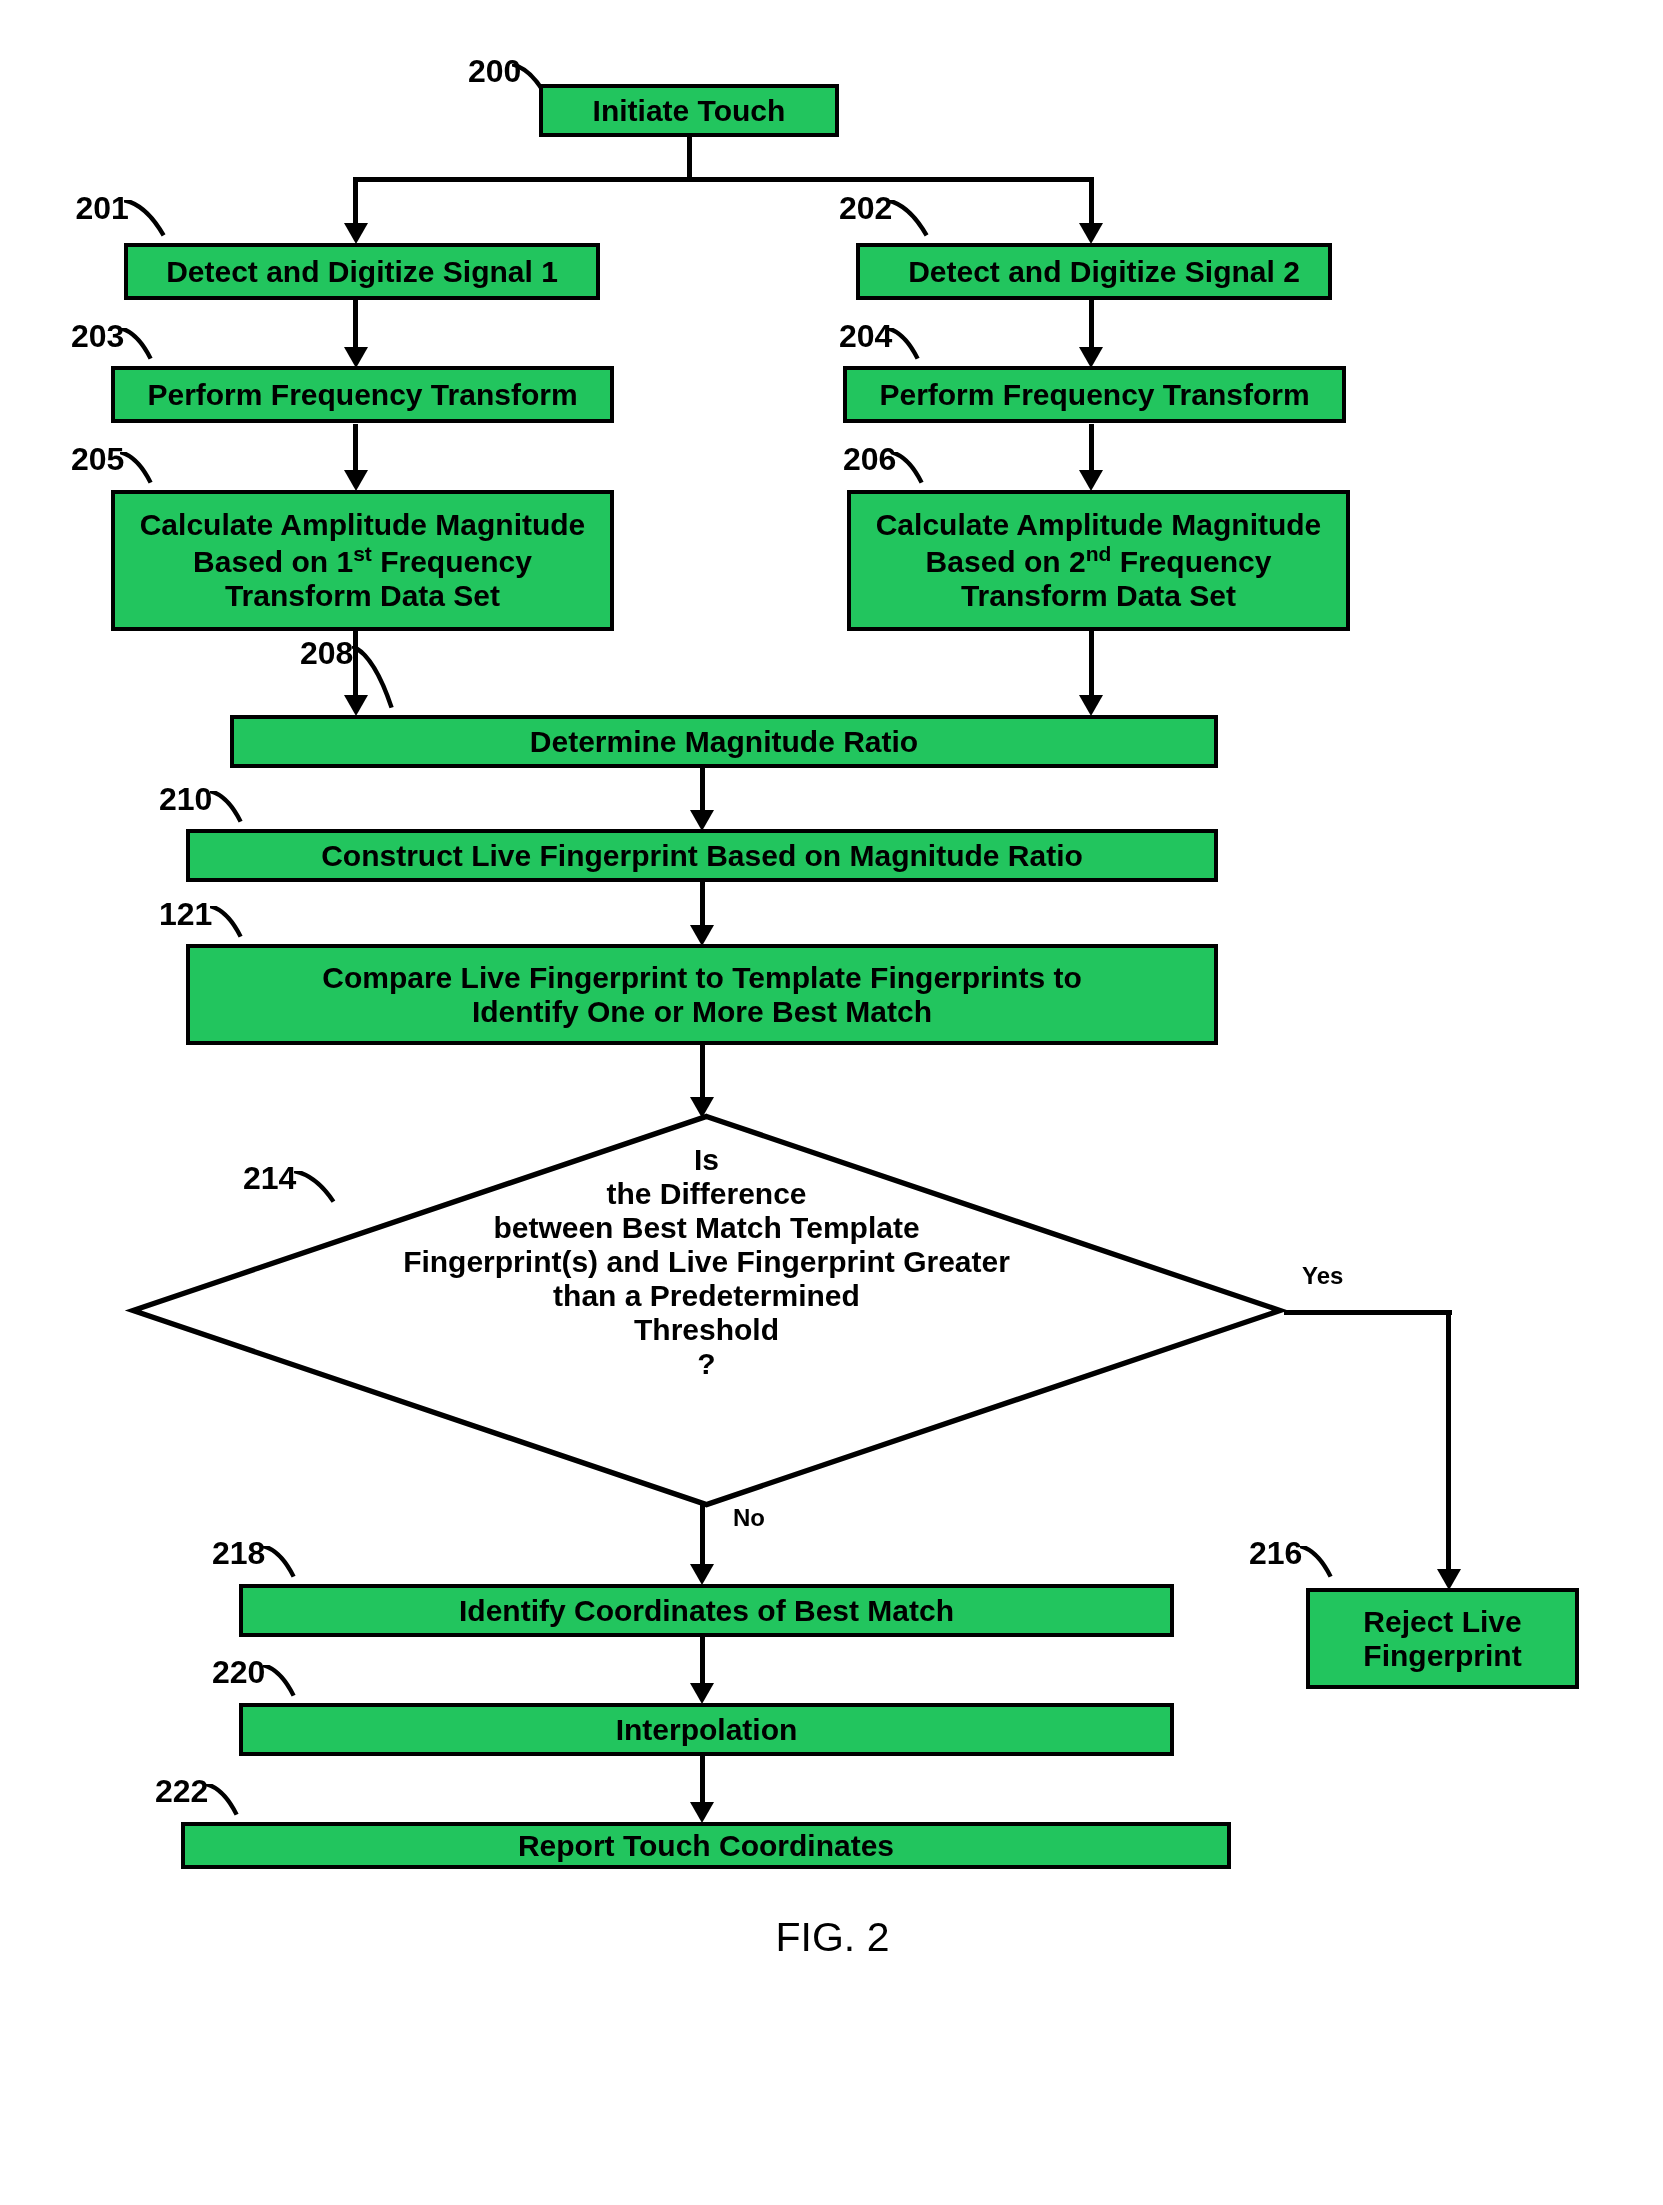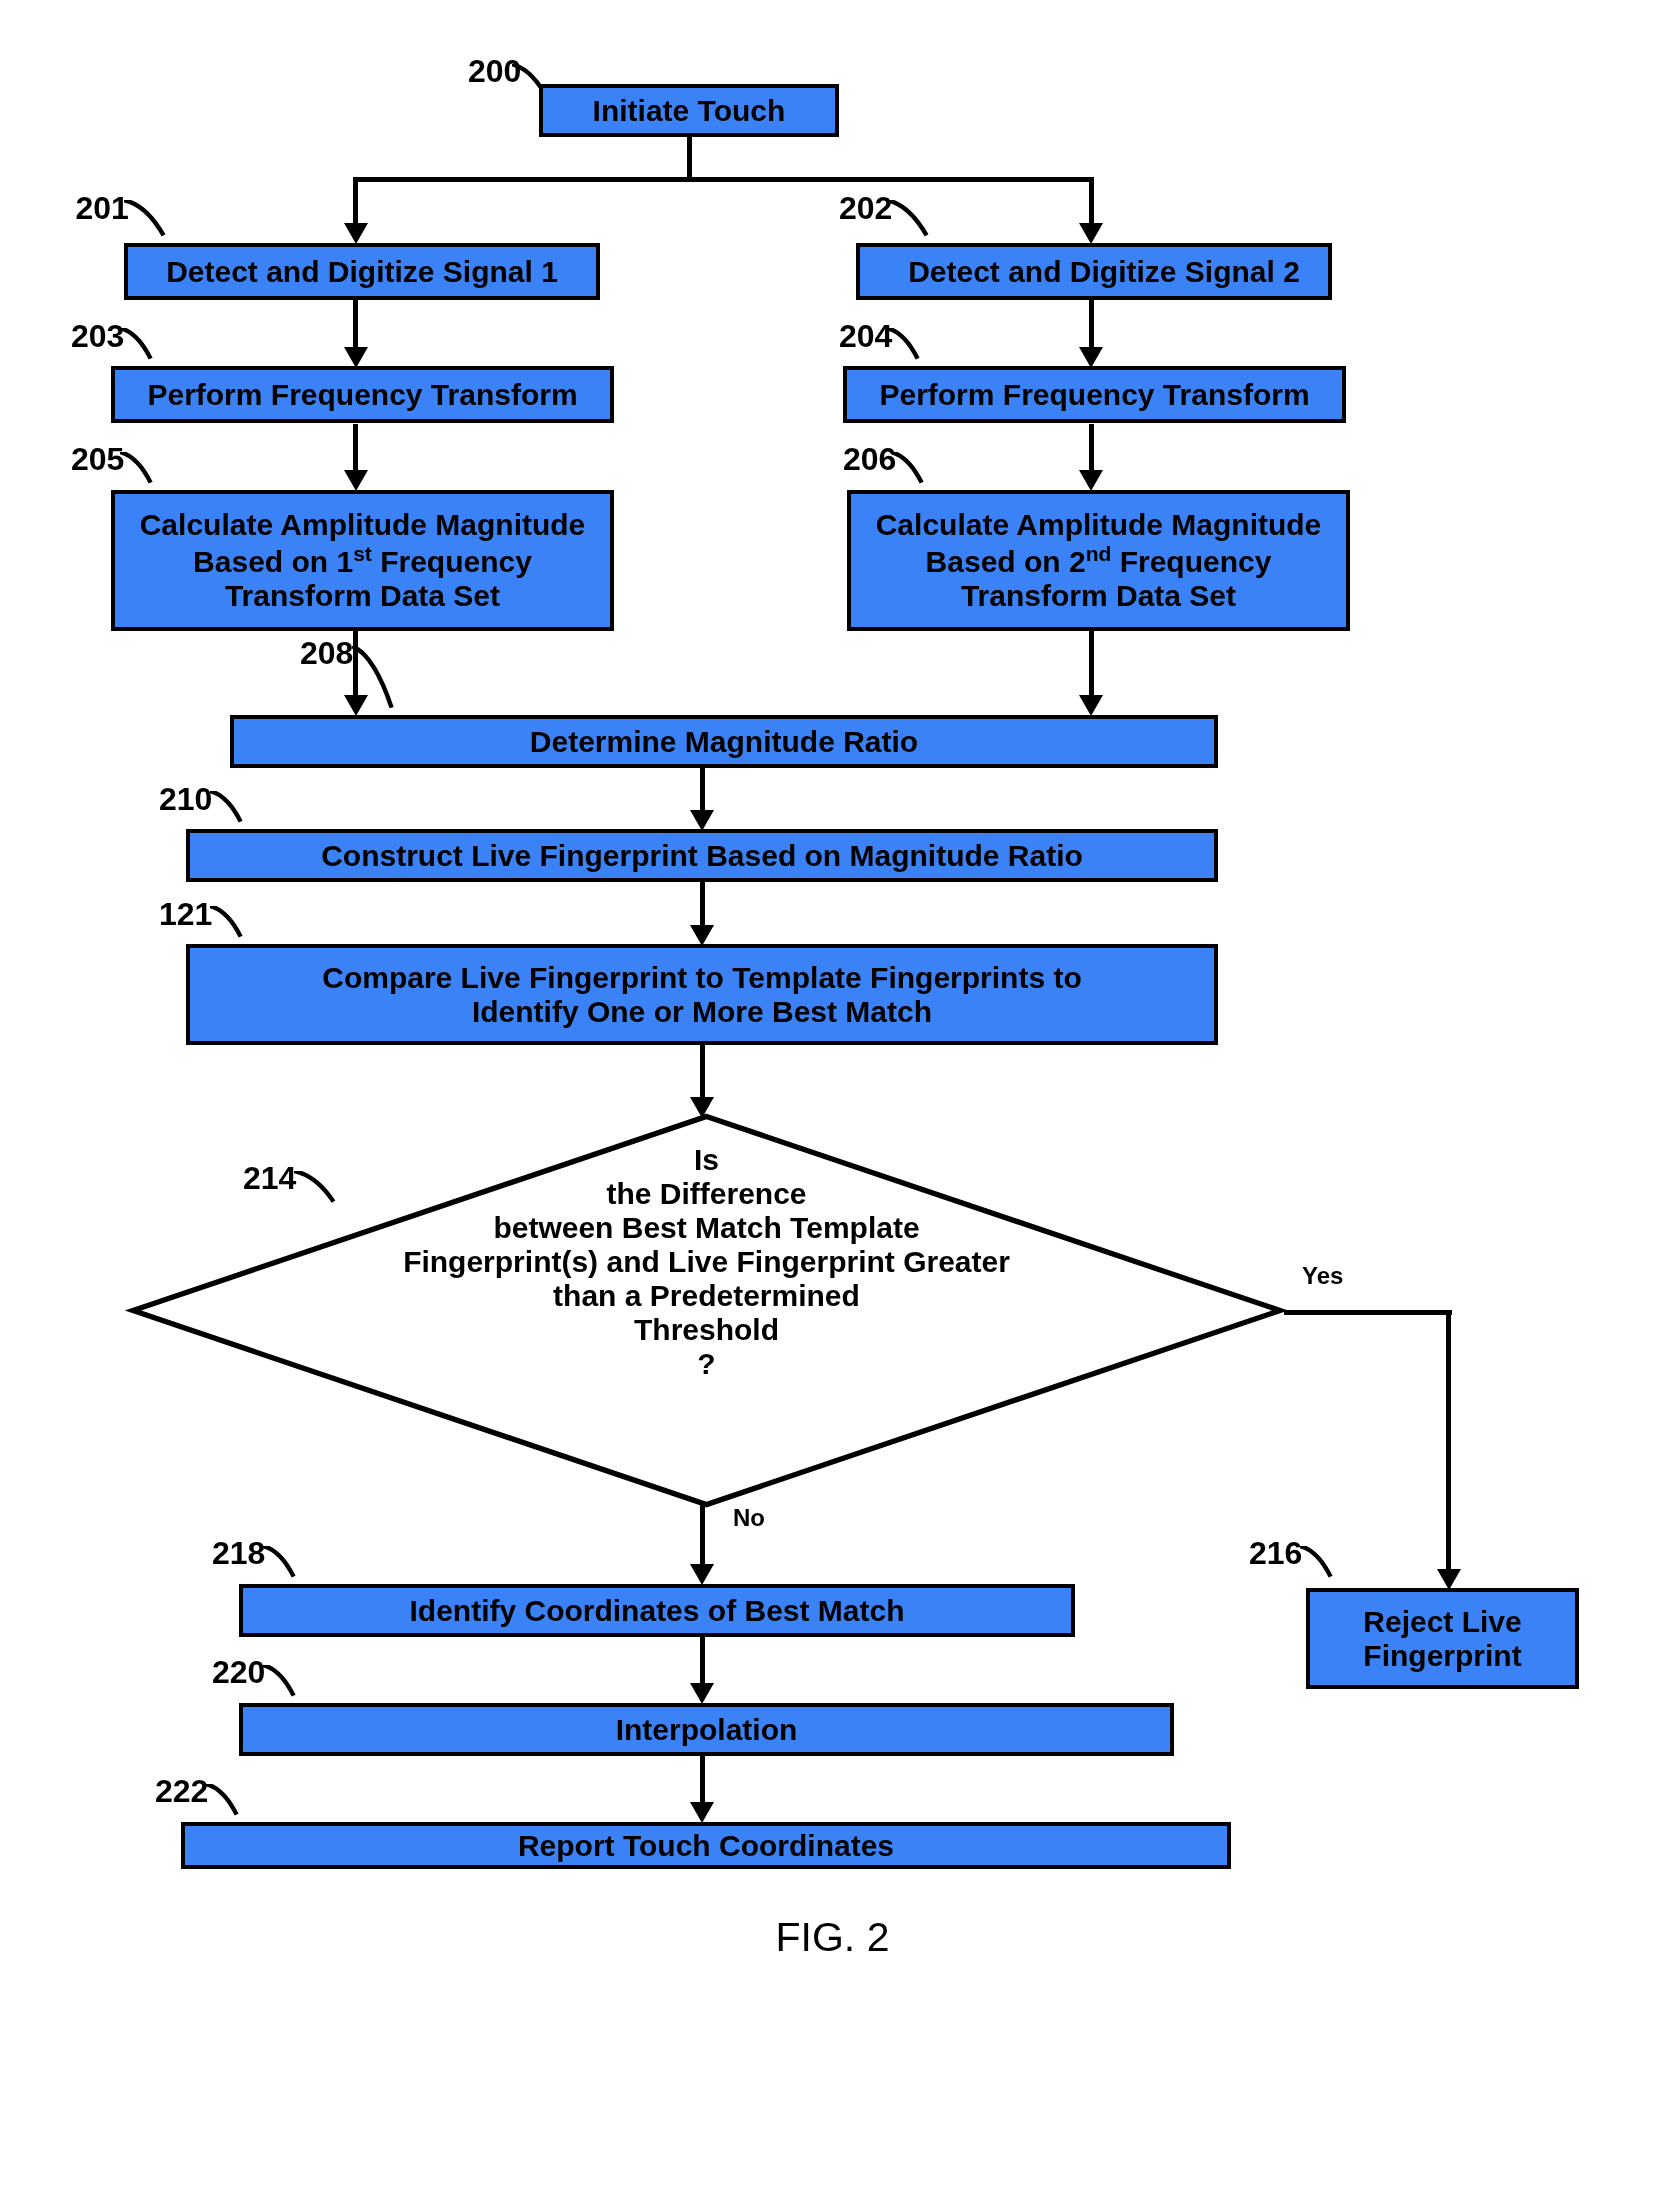--- a/index.html
+++ b/index.html
@@ -9,21 +9,21 @@
       background: white;
     }
     .flowchart {
       position: relative;
       width: 1523px;
       height: 2100px;
     }
     .box {
       position: absolute;
       border: 4.4px solid black;
-      background: #3b82f6;
+      background: #22c55e;
       display: flex;
       align-items: center;
       justify-content: center;
       text-align: center;
       font-size: 30px;
       font-weight: bold;
       padding: 7px 14px;
       box-sizing: border-box;
     }
     .label {
@@ -226,21 +226,21 @@
   </div>
 
   <div class="branch-label" style="left:662px; top:1451px;"><span>No</span></div>
   <div class="arrow-line" style="left:629px; top:1451px; width:5.3px; height:62px;"></div>
   <div class="arrowhead-down" style="left:619px; top:1511px;"></div>
 
   <div class="label" style="left:141px; top:1482px;"><span>218</span></div>
   <svg style="position:absolute; left:192px; top:1493px;" width="35" height="35" viewBox="0 0 40 40">
       <path d="M 0 0 Q 20 5 35 35" stroke="black" stroke-width="5" fill="none"></path>
     </svg>
-  <div class="box" style="left:168px; top:1531px; width:836px; height:53px;">
+  <div class="box" style="left:168px; top:1531px; width:935px; height:53px;">
       <span>Identify Coordinates of Best Match</span>
     </div>
 
   <div class="arrow-line" style="left:629px; top:1584px; width:5.3px; height:49px;"></div>
   <div class="arrowhead-down" style="left:619px; top:1630px;"></div>
 
   <div class="label" style="left:141px; top:1601px;"><span>220</span></div>
   <svg style="position:absolute; left:192px; top:1612px;" width="35" height="35" viewBox="0 0 40 40">
       <path d="M 0 0 Q 20 5 35 35" stroke="black" stroke-width="5" fill="none"></path>
     </svg>

